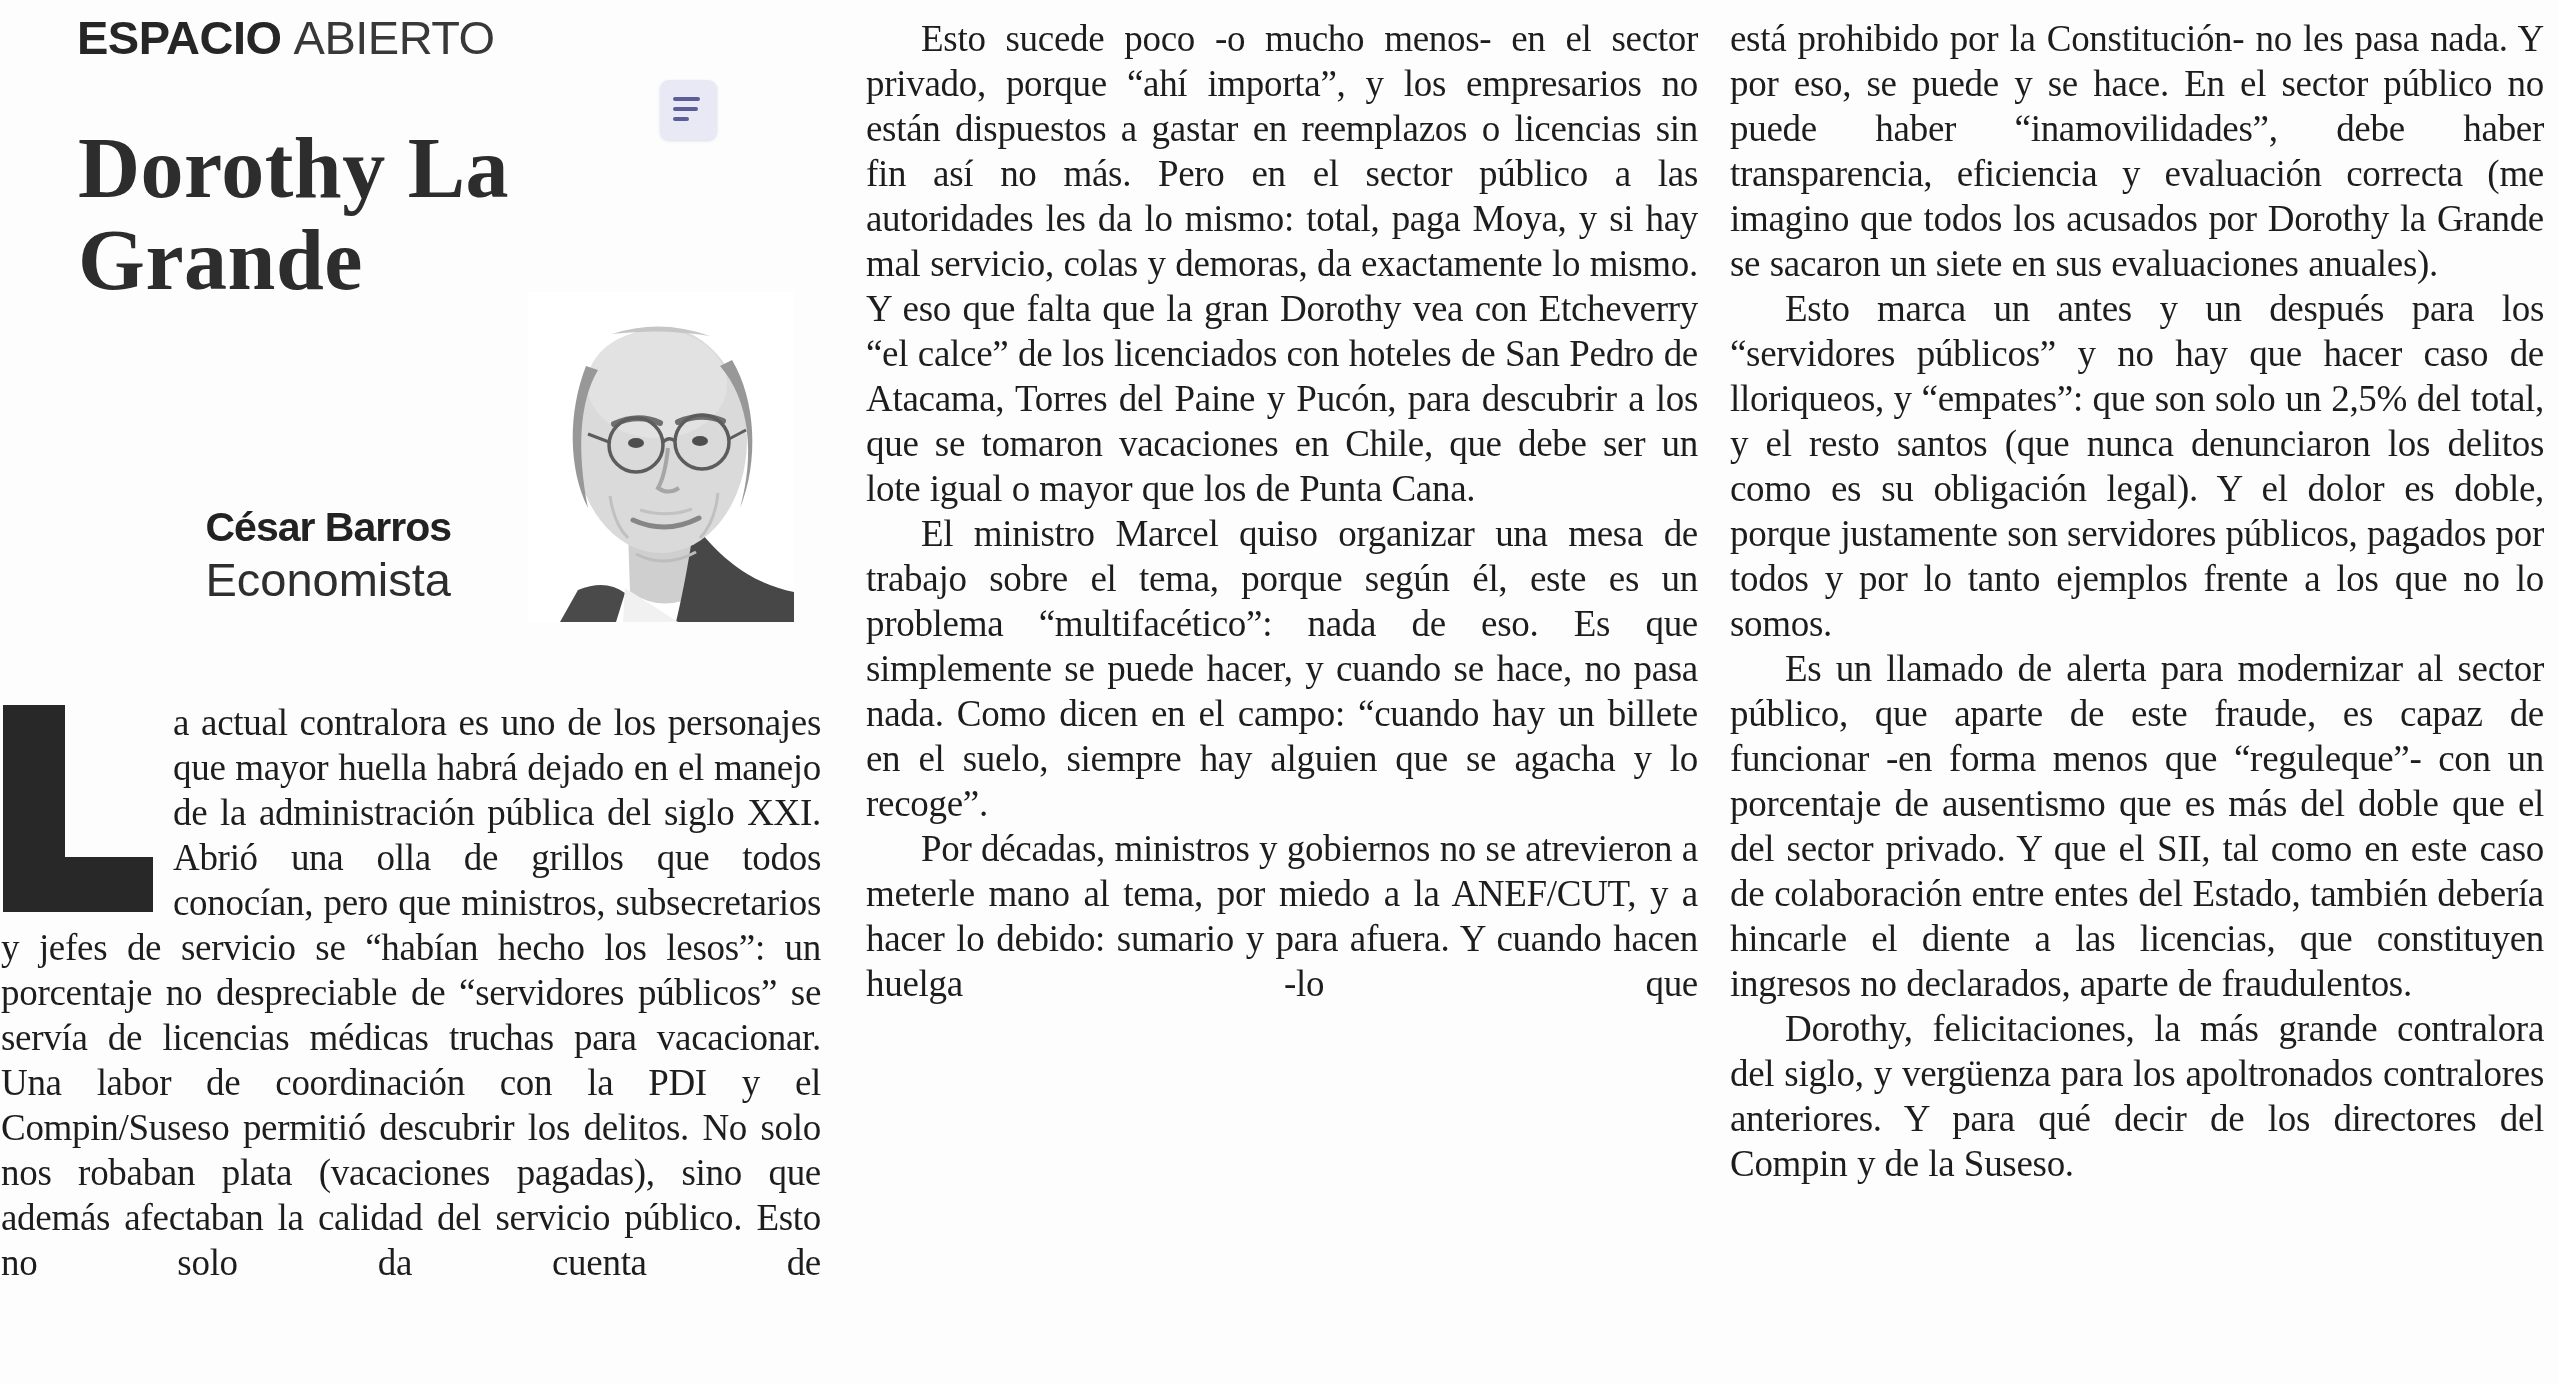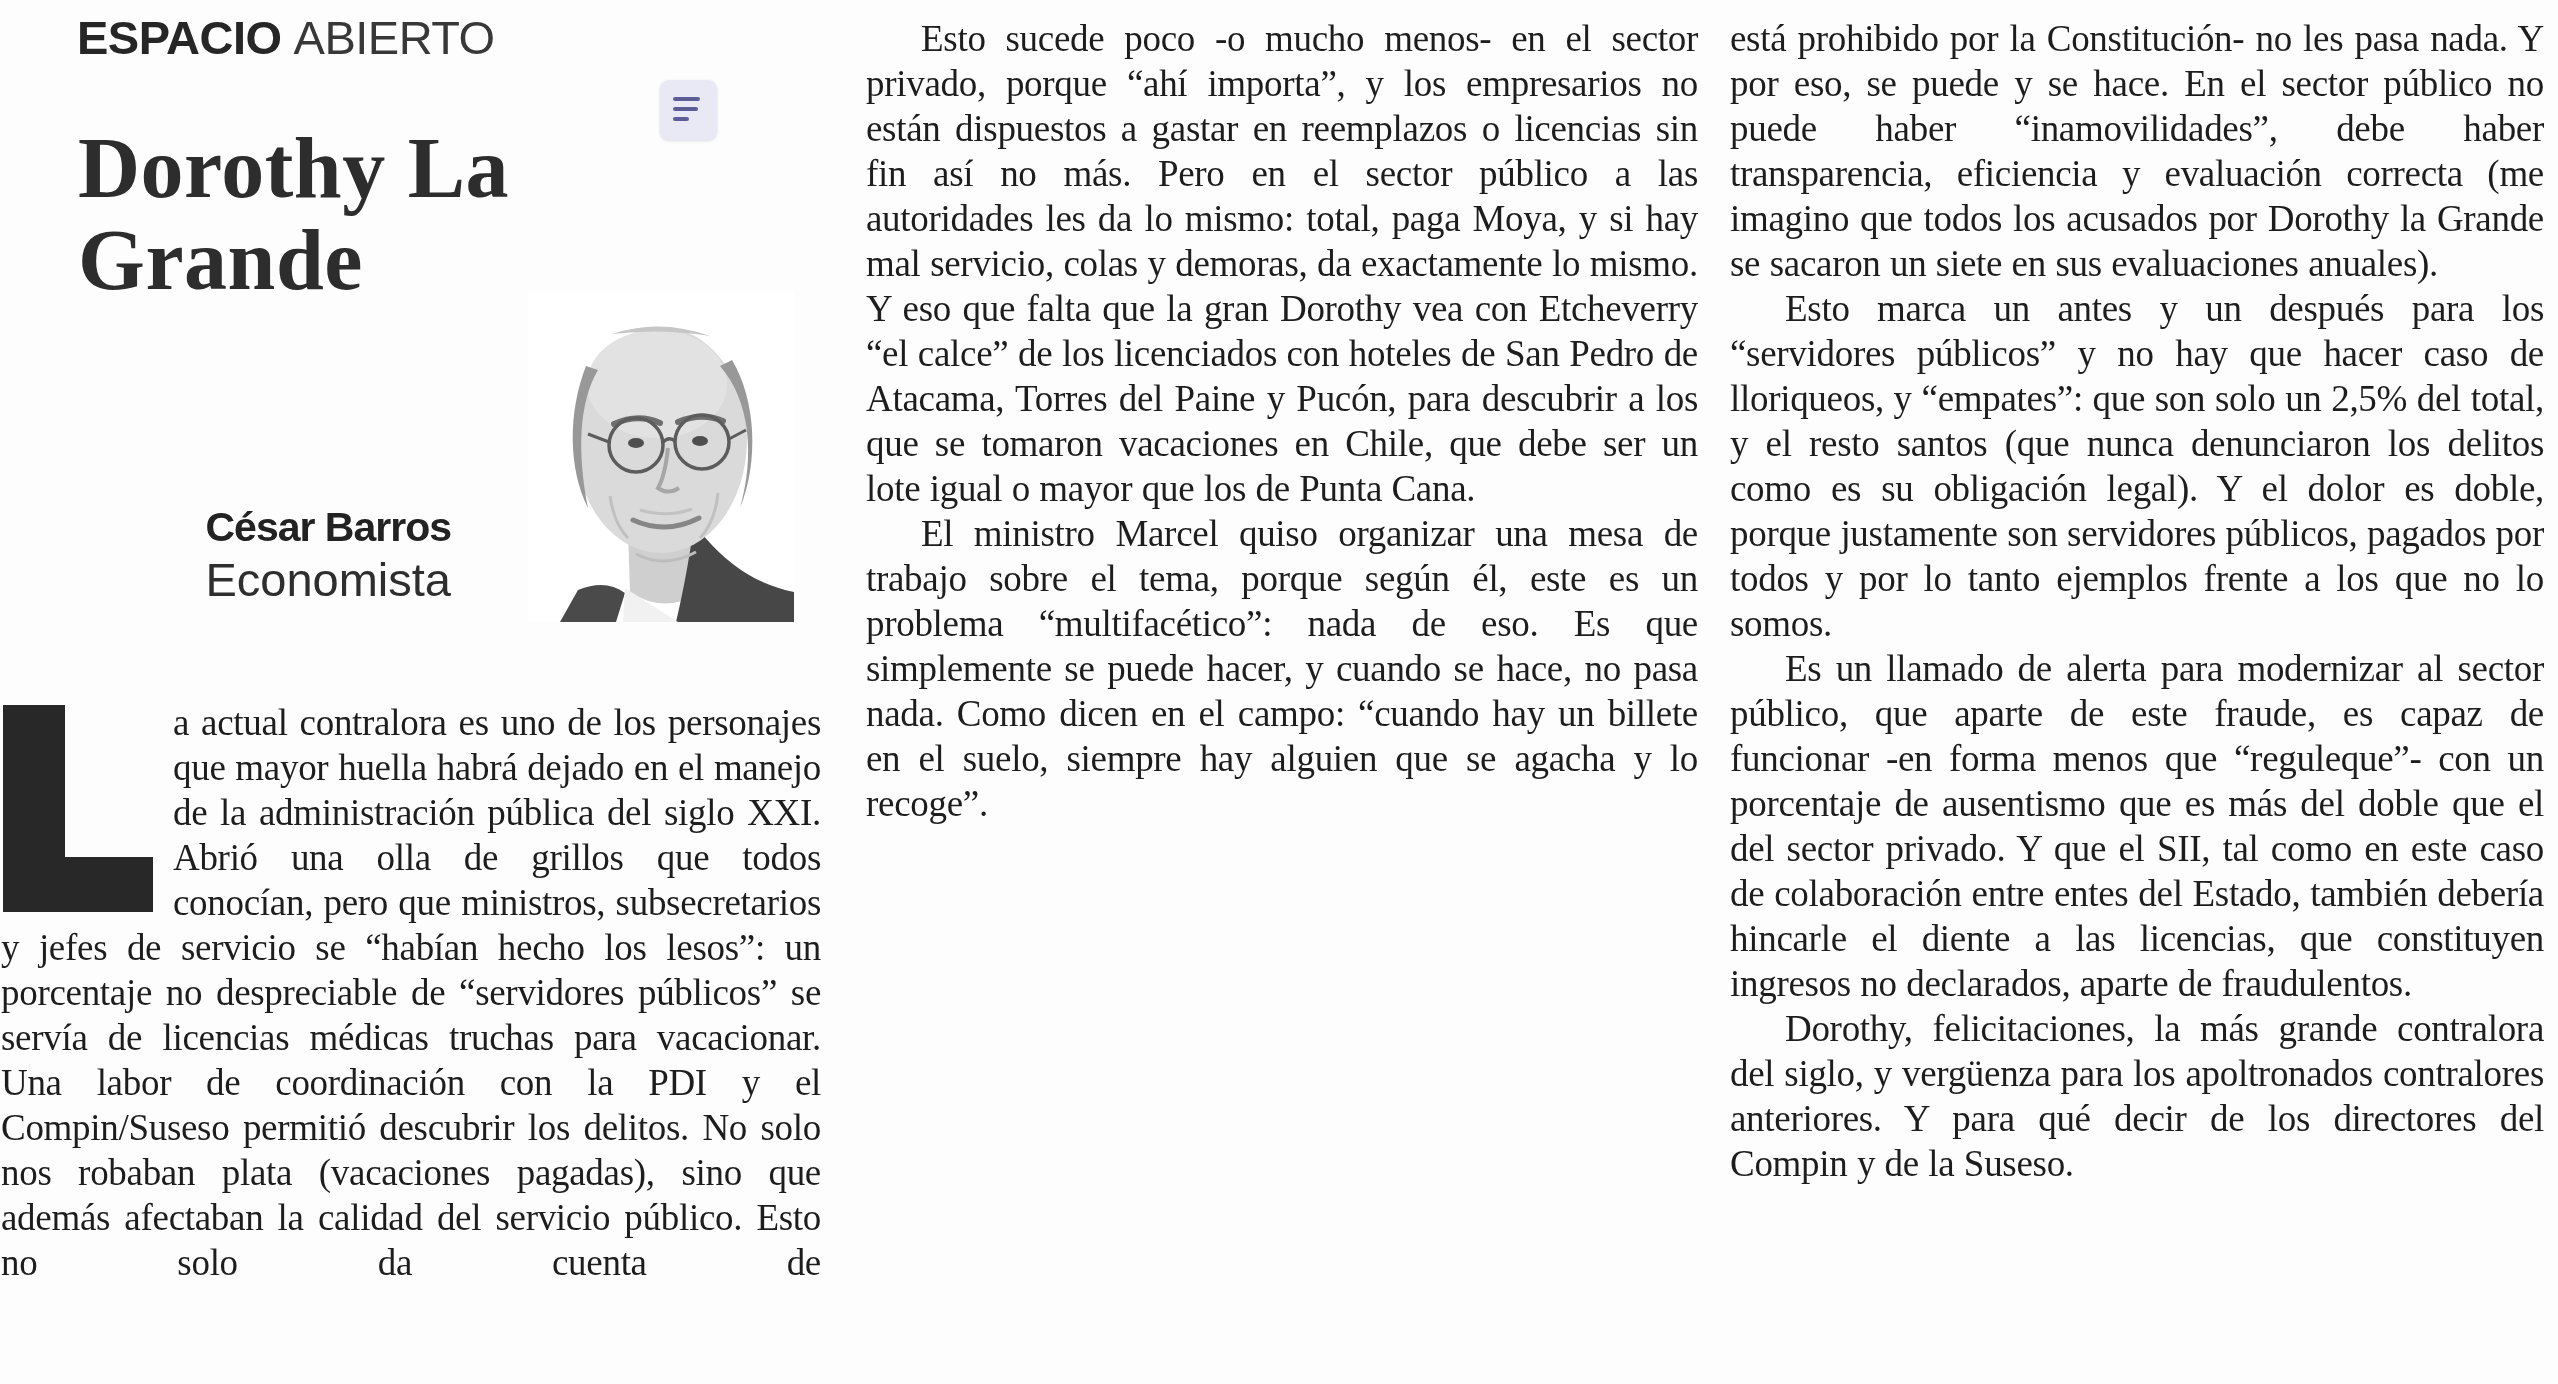--- a/index.html
+++ b/index.html
@@ -138,20 +138,21 @@
     </div>
     <div>
         <p class="no-indent cont-end">a actual contralora es uno de los personajes que mayor huella habrá dejado en el manejo de la administración pública del siglo XXI. Abrió una olla de grillos que todos conocían, pero que ministros, subsecretarios y jefes de servicio se “habían hecho los lesos”: un porcentaje no despreciable de “servidores públicos” se servía de licencias médicas truchas para vacacionar. Una labor de coordinación con la PDI y el Compin/Suseso permitió descubrir los delitos. No solo nos robaban plata (vacaciones pagadas), sino que además afectaban la calidad del servicio público. Esto no solo da cuenta de</p>
       </div>
   </div>
 
   <div class="col" id="col2">
     <div>
         <p class="indent">Esto sucede poco -o mucho menos- en el sector privado, porque “ahí importa”, y los empresarios no están dispuestos a gastar en reemplazos o licencias sin fin así no más. Pero en el sector público a las autoridades les da lo mismo: total, paga Moya, y si hay mal servicio, colas y demoras, da exactamente lo mismo. Y eso que falta que la gran Dorothy vea con Etcheverry “el calce” de los licenciados con hoteles de San Pedro de Atacama, Torres del Paine y Pucón, para descubrir a los que se tomaron vacaciones en Chile, que debe ser un lote igual o mayor que los de Punta Cana.</p>
         <p class="indent">El ministro Marcel quiso organizar una mesa de trabajo sobre el tema, porque según él, este es un problema “multifacético”: nada de eso. Es que simplemente se puede hacer, y cuando se hace, no pasa nada. Como dicen en el campo: “cuando hay un billete en el suelo, siempre hay alguien que se agacha y lo recoge”.</p>
+        <p class="indent cont-end">Por décadas, ministros y gobiernos no se atrevieron a meterle mano al tema, por miedo a la ANEF/CUT, y a hacer lo debido: sumario y para afuera. Y cuando hacen huelga -lo que</p>
       </div>
   </div>
 
   <div class="col" id="col3">
     <div>
         <p class="no-indent">está prohibido por la Constitución- no les pasa nada. Y por eso, se puede y se hace. En el sector público no puede haber “inamovilidades”, debe haber transparencia, eficiencia y evaluación correcta (me imagino que todos los acusados por Dorothy la Grande se sacaron un siete en sus evaluaciones anuales).</p>
         <p class="indent">Esto marca un antes y un después para los “servidores públicos” y no hay que hacer caso de lloriqueos, y “empates”: que son solo un 2,5% del total, y el resto santos (que nunca denunciaron los delitos como es su obligación legal). Y el dolor es doble, porque justamente son servidores públicos, pagados por todos y por lo tanto ejemplos frente a los que no lo somos.</p>
         <p class="indent">Es un llamado de alerta para modernizar al sector público, que aparte de este fraude, es capaz de funcionar -en forma menos que “reguleque”- con un porcentaje de ausentismo que es más del doble que el del sector privado. Y que el SII, tal como en este caso de colaboración entre entes del Estado, también debería hincarle el diente a las licencias, que constituyen ingresos no declarados, aparte de fraudulentos.</p>
         <p class="indent">Dorothy, felicitaciones, la más grande contralora del siglo, y vergüenza para los apoltronados contralores anteriores. Y para qué decir de los directores del Compin y de la Suseso.</p>
       </div>

